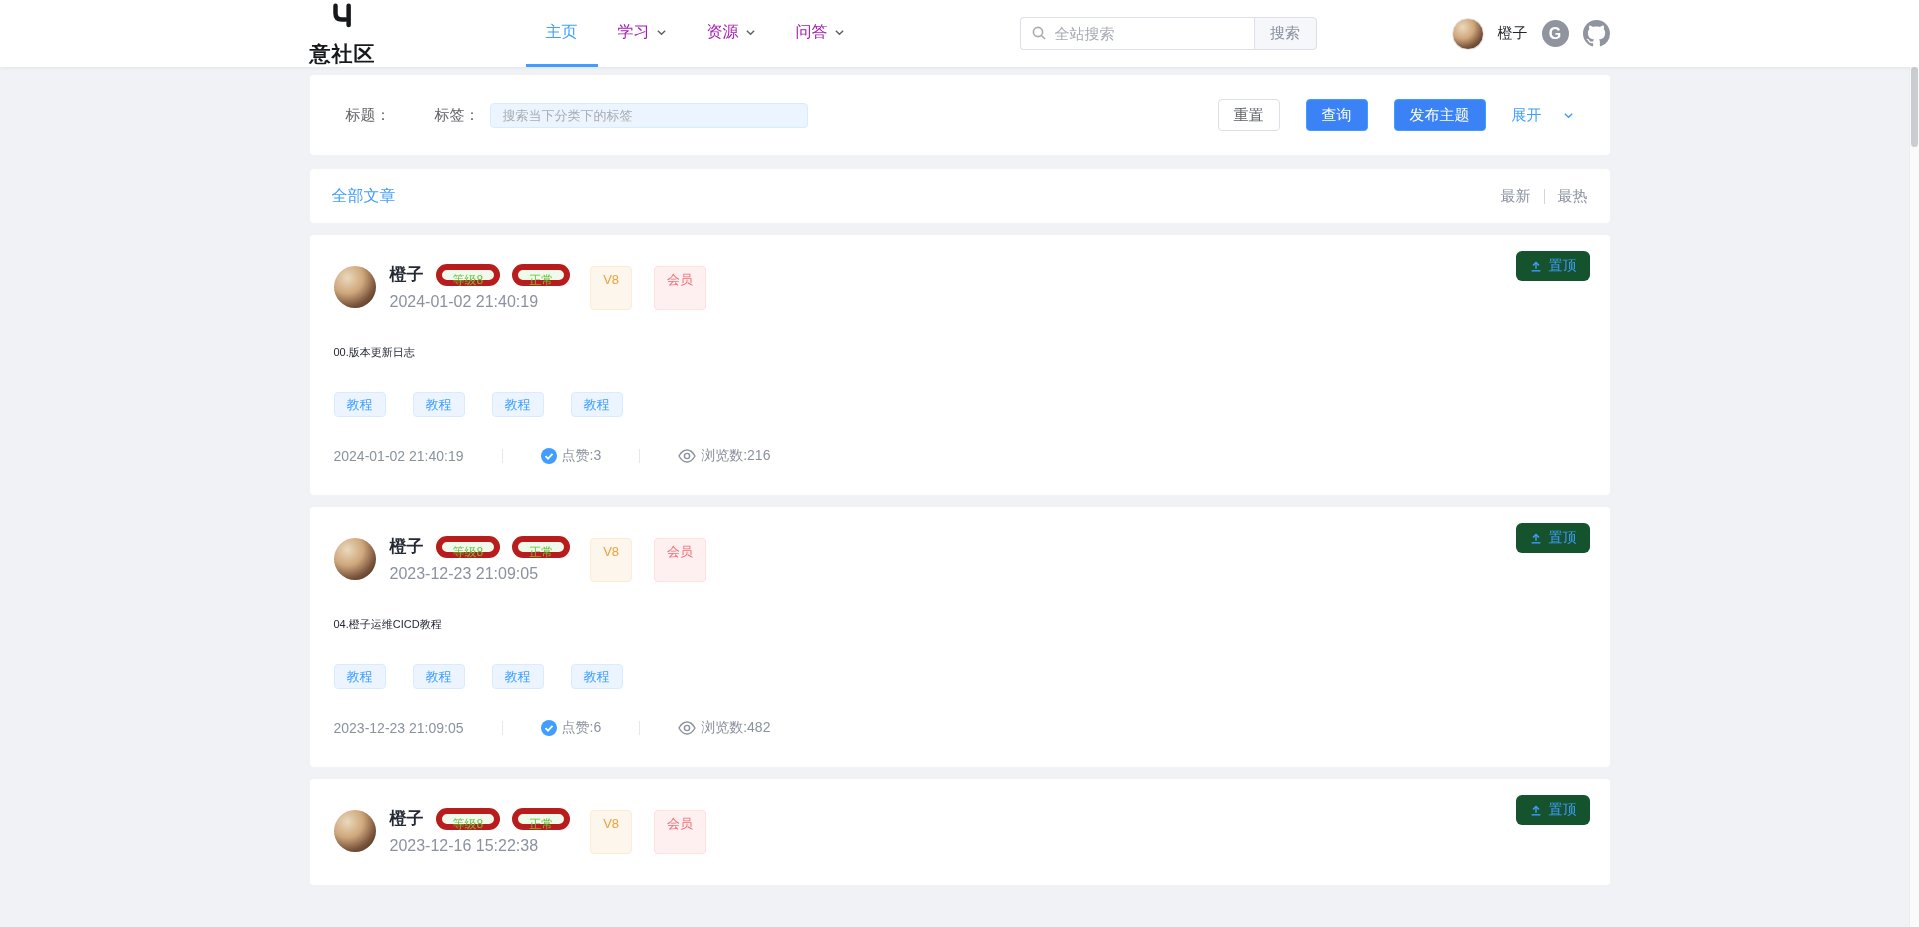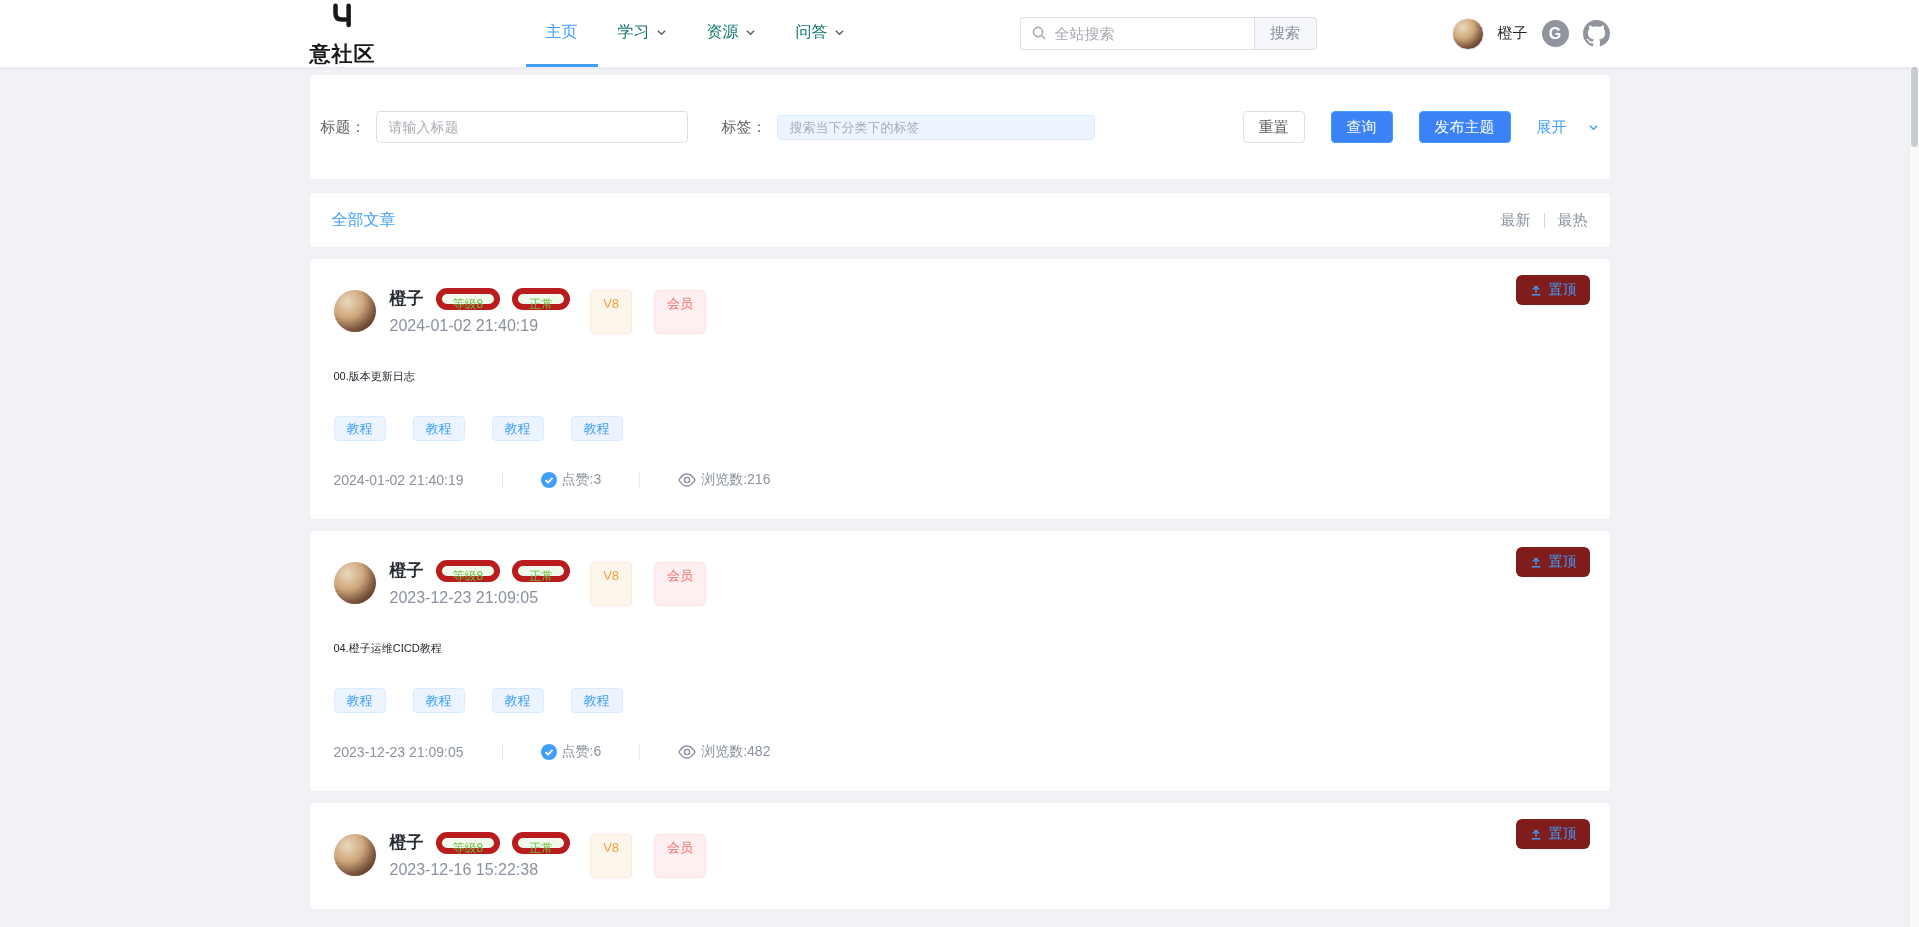--- a/index.html
+++ b/index.html
@@ -6,21 +6,21 @@
   html,body { width:1919px; height:927px; overflow:hidden; }
   body { background:#f1f2f5; font-family:"Liberation Sans","DejaVu Sans",sans-serif; color:#303133; }
 
   
   .topbar { height:67px; background:#fff; box-shadow:0 1px 4px rgba(0,0,0,.06); position:relative; z-index:5; }
   .topbar-inner { width:1300px; margin:0 auto; height:100%; display:flex; align-items:center; }
   .brand { display:flex; align-items:center; gap:10px; cursor:pointer;flex-direction:column; }
   .brand-icon { width:30px; height:30px; display:block; }
   .brand-name { font-size:21px; font-weight:bold; color:#17181a; letter-spacing:1px; }
   .nav { display:flex; margin-left:150px; height:100%; }
-  .nav-item { display:flex; align-items:center; gap:6px; padding:0 20px; font-size:16px; color:#0f766e; cursor:pointer; height:100%; border-bottom:3px solid transparent; }
+  .nav-item { display:flex; align-items:center; gap:6px; padding:0 20px; font-size:16px; color:#a21caf; cursor:pointer; height:100%; border-bottom:3px solid transparent; }
   .nav-item.active { color:#409eff; border-bottom-color:#409eff; }
   .chev { width:11px; height:11px; stroke:#606266; fill:none; stroke-width:1.6; }
 
   .search-wrap { margin-left:auto; display:flex; height:33px; }
   .search-box { position:relative; }
   .search-box input { width:234px; height:33px; border:1px solid #dcdfe6; border-right:none; border-radius:4px 0 0 4px; padding:0 10px 0 34px; font-size:15px; color:#606266; outline:none; background:#fff; }
   .search-box input::placeholder { color:#a8abb2; }
   .search-glyph { position:absolute; left:11px; top:8px; width:16px; height:16px; stroke:#a8abb2; fill:none; stroke-width:1.6; }
   .search-btn { width:63px; height:33px; background:#f5f7fa; border:1px solid #dcdfe6; border-radius:0 4px 4px 0; color:#8a919f; font-size:15px; cursor:pointer; }
 
@@ -28,21 +28,21 @@
   .avatar { width:32px; height:32px; border-radius:50%; background:radial-gradient(circle at 32% 28%, #ead9bd 0%, #cfa77c 38%, #7a543c 68%, #34261e 100%); border:1px solid #e5e5e5; cursor:pointer; flex:none; }
   .user-name { font-size:15px; color:#1f2329; cursor:pointer; }
   .round-ico { width:27px; height:27px; cursor:pointer; display:block; }
   .gitee-circle { width:27px; height:27px; border-radius:50%; background:#8f949e; color:#fff; font-size:16px; font-weight:bold; display:flex; align-items:center; justify-content:center; cursor:pointer; }
 
   
   .container { width:1300px; margin:0 auto; }
   .card { background:#fff; border-radius:4px; }
 
   
-  .filter-card { margin-top:8px; height:104px; display:flex; align-items:center; padding:0 11px;justify-content:center; }
+  .filter-card { margin-top:8px; height:80px; display:flex; align-items:center; padding:0 36px;justify-content:center; }
   .f-label { font-size:15px; color:#606266; margin-right:10px; white-space:nowrap; }
   .f-input { height:32px; border:1px solid #dcdfe6; border-radius:4px; padding:0 12px; font-size:14px; color:#606266; outline:none; }
   .f-input::placeholder { color:#a8abb2; }
   .f-input.title { width:312px; }
   .f-input.tag { width:318px; margin-right:0; }
   .f-gap { width:34px; flex:none; }
   .f-actions { margin-left:auto; display:flex; align-items:center; gap:26px; }
   .btn { height:32px; border-radius:4px; font-size:15px; padding:0 15px; cursor:pointer; white-space:nowrap; }
   .btn-plain { background:#fff; border:1px solid #dcdfe6; color:#606266; }
   .btn-primary { background:#3b82f6; border:1px solid #409eff; color:#fff; }
@@ -51,21 +51,21 @@
 
   
   .list-header { margin-top:14px; height:54px; display:flex; align-items:center; padding:0 22px; }
   .all-articles { font-size:16px; color:#409eff; cursor:pointer; }
   .sorts { margin-left:auto; display:flex; align-items:center; font-size:15px; color:#8a919f; }
   .sort-item { cursor:pointer;text-align:center; }
   .v-div { width:1px; height:15px; background:#d3d6dc; margin:0 13px; }
 
   
   .post-card { margin-top:12px; padding:28px 24px 30px; position:relative; }
-  .pin-btn { position:absolute; top:16px; right:20px; background:#7f1d1d; color:#409eff; border:none; border-radius:6px; font-size:14px; padding:6px 13px; display:flex; align-items:center; gap:6px; cursor:pointer; }
+  .pin-btn { position:absolute; top:16px; right:20px; background:#14532d; color:#409eff; border:none; border-radius:6px; font-size:14px; padding:6px 13px; display:flex; align-items:center; gap:6px; cursor:pointer; }
   .pin-ico { width:14px; height:14px; stroke:#409eff; fill:none; stroke-width:1.6; }
   .author-row { display:flex; align-items:center; }
   .author-avatar { width:42px; height:42px; border-radius:50%; background:radial-gradient(circle at 32% 28%, #ead9bd 0%, #cfa77c 38%, #7a543c 68%, #34261e 100%); cursor:pointer; flex:none; }
   .author-info { margin-left:14px; }
   .author-line { display:flex; align-items:center; gap:12px; }
   .author-name { font-size:17px; font-weight:bold; color:#252933; cursor:pointer; }
   .pill { font-size:12px; height:22px; line-height:20px; padding:0 11px; border-radius:11px; background:#f0f9eb; border:6px solid #b91c1c; color:#67c23a; white-space:nowrap; }
   .post-date { margin-top:7px; font-size:16px; color:#8a919f; }
   .side-badges { display:flex; gap:22px; margin-left:20px; align-self:flex-end; margin-bottom:1px; }
   .badge { font-size:13px; height:44px; line-height:26px; padding:0 12px; border-radius:4px; white-space:nowrap; }
@@ -140,21 +140,20 @@
         <path fill="#8f949e" d="M8 0C3.58 0 0 3.58 0 8c0 3.54 2.29 6.53 5.47 7.59.4.07.55-.17.55-.38 0-.19-.01-.82-.01-1.49-2.01.37-2.53-.49-2.69-.94-.09-.23-.48-.94-.82-1.13-.28-.15-.68-.52-.01-.53.63-.01 1.08.58 1.23.82.72 1.21 1.87.87 2.33.66.07-.52.28-.87.51-1.07-1.78-.2-3.64-.89-3.64-3.95 0-.87.31-1.59.82-2.15-.08-.2-.36-1.02.08-2.12 0 0 .67-.21 2.2.82.64-.18 1.32-.27 2-.27.68 0 1.36.09 2 .27 1.53-1.04 2.2-.82 2.2-.82.44 1.1.16 1.92.08 2.12.51.56.82 1.27.82 2.15 0 3.07-1.87 3.75-3.65 3.95.29.25.54.73.54 1.48 0 1.07-.01 1.93-.01 2.2 0 .21.15.46.55.38A8.01 8.01 0 0 0 16 8c0-4.42-3.58-8-8-8z"></path>
       </svg>
     </div>
   </div>
 </header>
 
 <div class="container">
 
   <section class="card filter-card">
     <span class="f-label">标题：</span>
-    <input class="f-input title" type="text" value="" placeholder="请输入标题" style="">
     <div class="f-gap"></div>
     <span class="f-label">标签：</span>
     <input class="f-input tag" type="text" value="" placeholder="搜索当下分类下的标签" style="">
     <div class="f-actions">
       <button class="btn btn-plain">重置</button>
       <button class="btn btn-primary">查询</button>
       <button class="btn btn-primary">发布主题</button>
       <span class="expand-link">
         <span>展开</span>
         <svg class="chev" viewBox="0 0 12 12">

